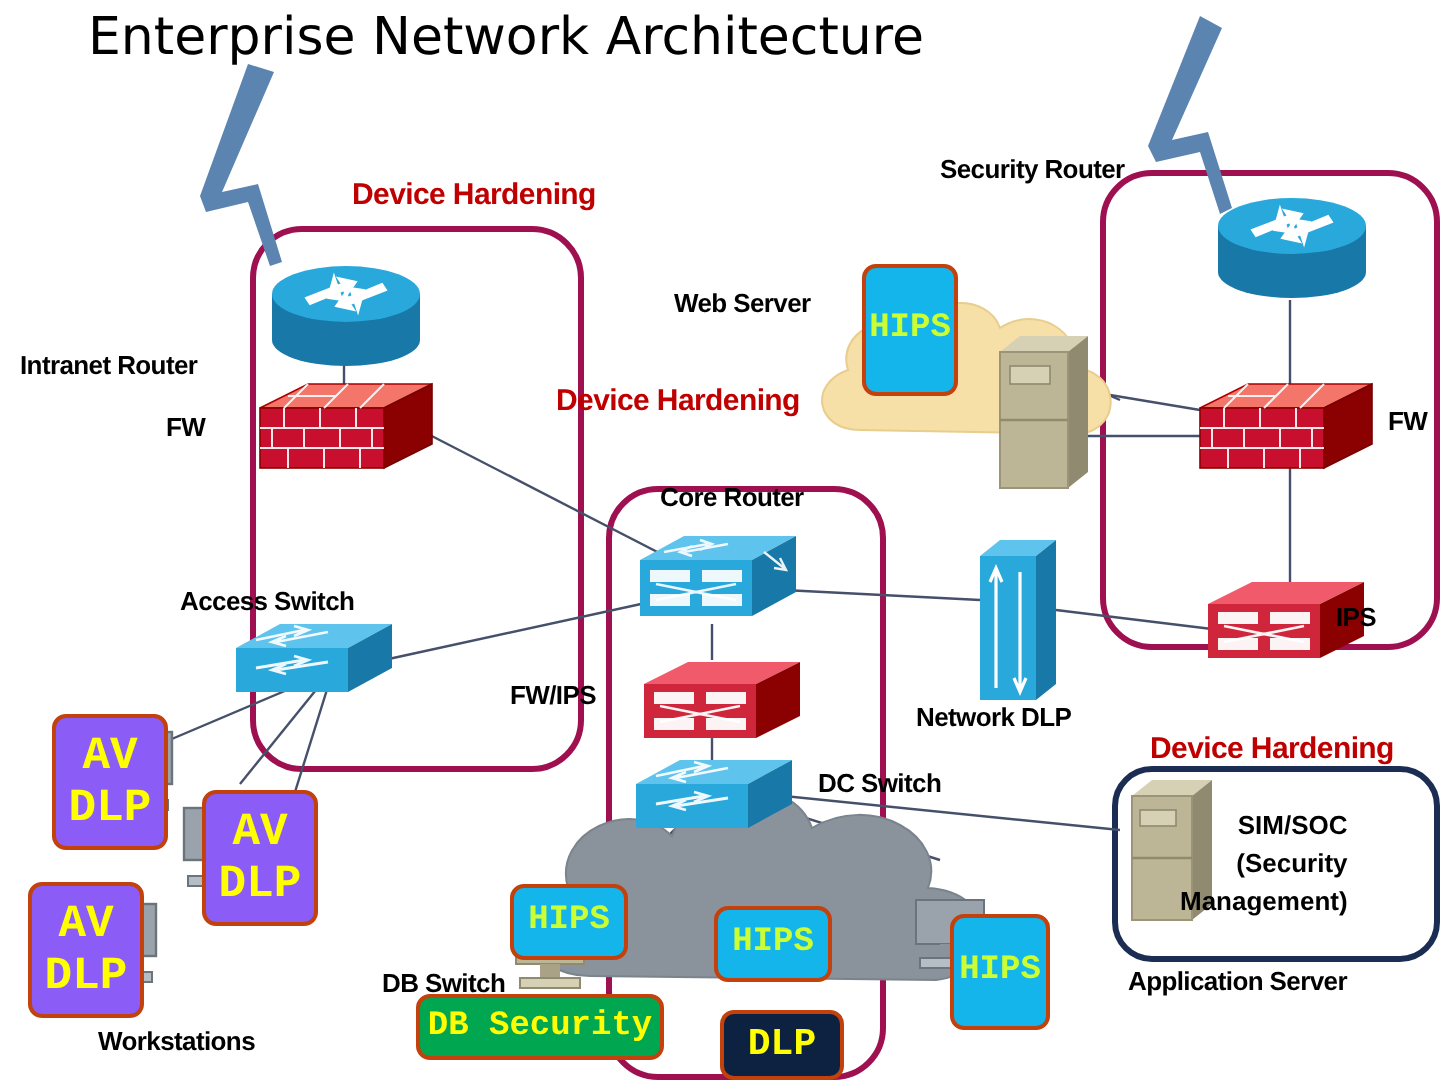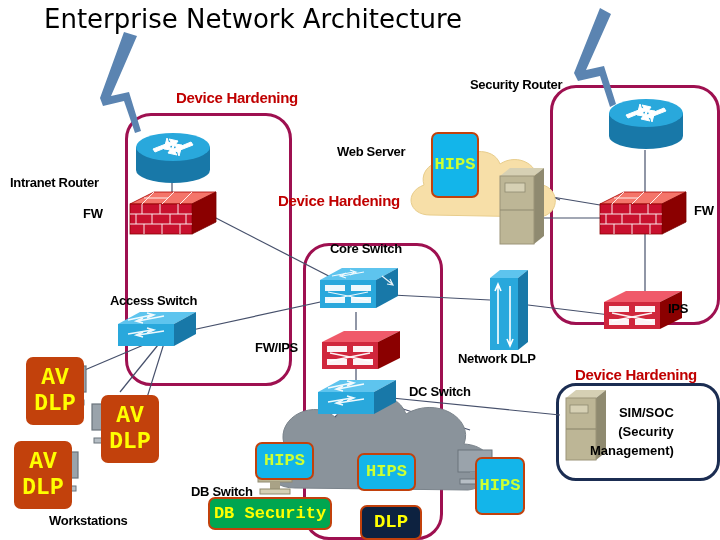--- a/index.html
+++ b/index.html
@@ -77,21 +77,21 @@
     border: 2px solid #c2410c;
     display: flex;
     align-items: center;
     justify-content: center;
     font-weight: bold;
     color: #ffff00;
     font-family: Liberation Mono, monospace;
     text-align: center;
     line-height: 1.15;
   }
-  .badge-orange { background: #c2410c; }
+  .badge-orange { background: #8b5cf6; }
   .badge-cyan   { background: #13b5ea; color:#ccff33; }
   .badge-green  { background: #00a650; }
   .badge-navy   { background: #0d2240; }
 
   
   svg.layer {
     position: absolute;
     left: 0; top: 0;
     width: 720px; height: 540px;
     pointer-events: none;
@@ -363,27 +363,28 @@
     <rect x="6" y="2" width="34" height="22" fill="#9aa3ab" stroke="#6b747c" stroke-width="1"></rect>
     <rect x="18" y="24" width="10" height="7" fill="#8a939b"></rect>
     <rect x="8" y="31" width="30" height="5" fill="#b6bec5" stroke="#6b747c" stroke-width="1"></rect>
   </svg>
 
   <div class="abs lbl" style="left:10px;  top:160px;margin-top:15px;">Intranet Router</div>
   <div class="abs lbl" style="left:470px; top:77px;">Security Router</div>
   <div class="abs lbl" style="left:337px; top:144px;">Web Server</div>
   <div class="abs lbl" style="left:83px;  top:206px;">FW</div>
   <div class="abs lbl" style="left:694px; top:203px;">FW</div>
-  <div class="abs lbl" style="left:330px; top:241px;">Core Switch</div>
-  <div class="abs lbl" style="left:110px; top:293px;">Access Switch</div>
+  <div class="abs lbl" style="left:330px; top:241px;">Core Router</div>
+  <div class="abs lbl" style="left:90px; top:293px;">Access Switch</div>
   <div class="abs lbl" style="left:255px; top:340px;">FW/IPS</div>
   <div class="abs lbl" style="left:668px; top:301px;">IPS</div>
   <div class="abs lbl" style="left:458px; top:351px;">Network DLP</div>
   <div class="abs lbl" style="left:409px; top:384px;">DC Switch</div>
   <div class="abs lbl" style="left:191px; top:484px;">DB Switch</div>
+  <div class="abs lbl" style="left:564px; top:483px;">Application Server</div>
   <div class="abs lbl" style="left:49px;  top:513px;">Workstations</div>
   <div class="abs lbl-multiline" style="left:590px; top:404px;">SIM/SOC
 (Security
 Management)</div>
 
   <div class="abs lbl-red" style="left:156px; top:89px;">Device Hardening</div>
   <div class="abs lbl-red" style="left:258px; top:192px;">Device Hardening</div>
   <div class="abs lbl-red" style="left:555px; top:366px;">Device Hardening</div>
 
   <div class="abs badge badge-orange" style="left:26px;  top:357px; width:58px; height:68px; font-size:23px;">AV

